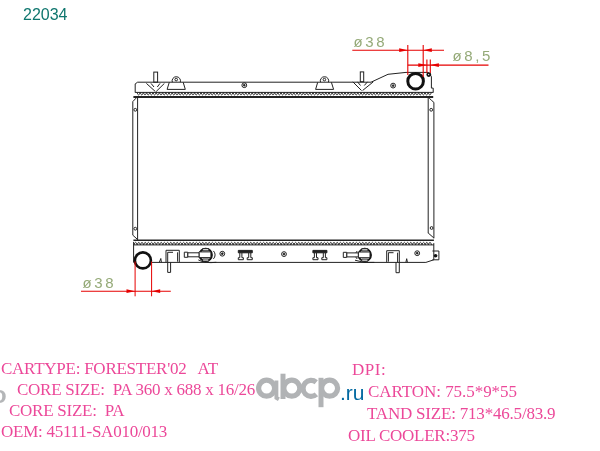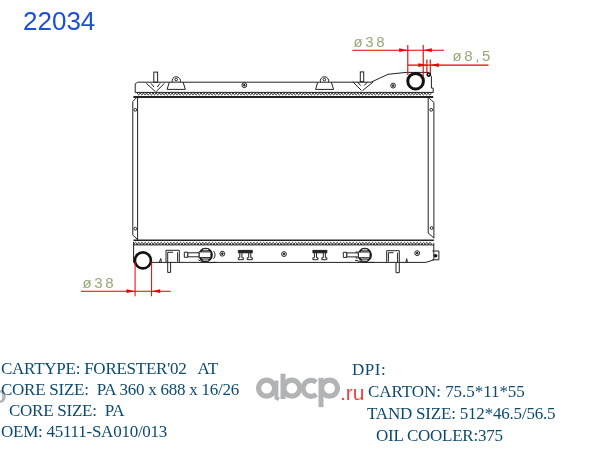--- a/index.html
+++ b/index.html
@@ -1,20 +1,20 @@
 <!DOCTYPE html>
 <html><head><meta charset="utf-8">
 <style>
 html,body{margin:0;padding:0;background:#fff;width:600px;height:451px;overflow:hidden}
 .abs{position:absolute;white-space:pre}
-.serif{font-family:"Liberation Serif",serif;font-size:17px;color:#0c4a6e;letter-spacing:-0.25px}
+.serif{font-family:"Liberation Serif",serif;font-size:17px;color:#ec4899;letter-spacing:-0.25px}
 </style></head>
 <body>
 
-<div class="abs" style="left:23px;top:5.8px;font-family:'Liberation Sans',sans-serif;font-size:26px;color:#1d4ed8">22034</div>
+<div class="abs" style="left:23px;top:5.8px;font-family:'Liberation Sans',sans-serif;font-size:16px;color:#0f766e">22034</div>
 <svg width="600" height="451" viewBox="0 0 600 451" xmlns="http://www.w3.org/2000/svg" style="position:absolute;left:0;top:0">
 <g fill="none" stroke="#222" stroke-width="1">
 
 <path d="M135.2,92.6 L135.2,83.9 L137.6,82.2 L371,82.2 L388,74.3 L406,72.4 L428.2,72.4 L431.4,76.4 L431.4,88.1 L433.2,88.1 L433.2,92.6"></path>
 
 <path d="M135.2,92.4 L433.2,92.4"></path>
 
 <path d="M137.0,92.4q1.60,5.2 3.20,0q1.60,5.2 3.20,0q1.60,5.2 3.20,0q1.60,5.2 3.20,0q1.60,5.2 3.20,0q1.60,5.2 3.20,0q1.60,5.2 3.20,0q1.60,5.2 3.20,0q1.60,5.2 3.20,0q1.60,5.2 3.20,0q1.60,5.2 3.20,0q1.60,5.2 3.20,0q1.60,5.2 3.20,0q1.60,5.2 3.20,0q1.60,5.2 3.20,0q1.60,5.2 3.20,0q1.60,5.2 3.20,0q1.60,5.2 3.20,0q1.60,5.2 3.20,0q1.60,5.2 3.20,0q1.60,5.2 3.20,0q1.60,5.2 3.20,0q1.60,5.2 3.20,0q1.60,5.2 3.20,0q1.60,5.2 3.20,0q1.60,5.2 3.20,0q1.60,5.2 3.20,0q1.60,5.2 3.20,0q1.60,5.2 3.20,0q1.60,5.2 3.20,0q1.60,5.2 3.20,0q1.60,5.2 3.20,0q1.60,5.2 3.20,0q1.60,5.2 3.20,0q1.60,5.2 3.20,0q1.60,5.2 3.20,0q1.60,5.2 3.20,0q1.60,5.2 3.20,0q1.60,5.2 3.20,0q1.60,5.2 3.20,0q1.60,5.2 3.20,0q1.60,5.2 3.20,0q1.60,5.2 3.20,0q1.60,5.2 3.20,0q1.60,5.2 3.20,0q1.60,5.2 3.20,0q1.60,5.2 3.20,0q1.60,5.2 3.20,0q1.60,5.2 3.20,0q1.60,5.2 3.20,0q1.60,5.2 3.20,0q1.60,5.2 3.20,0q1.60,5.2 3.20,0q1.60,5.2 3.20,0q1.60,5.2 3.20,0q1.60,5.2 3.20,0q1.60,5.2 3.20,0q1.60,5.2 3.20,0q1.60,5.2 3.20,0q1.60,5.2 3.20,0q1.60,5.2 3.20,0q1.60,5.2 3.20,0q1.60,5.2 3.20,0q1.60,5.2 3.20,0q1.60,5.2 3.20,0q1.60,5.2 3.20,0q1.60,5.2 3.20,0q1.60,5.2 3.20,0q1.60,5.2 3.20,0q1.60,5.2 3.20,0q1.60,5.2 3.20,0q1.60,5.2 3.20,0q1.60,5.2 3.20,0q1.60,5.2 3.20,0q1.60,5.2 3.20,0q1.60,5.2 3.20,0q1.60,5.2 3.20,0q1.60,5.2 3.20,0q1.60,5.2 3.20,0q1.60,5.2 3.20,0q1.60,5.2 3.20,0q1.60,5.2 3.20,0q1.60,5.2 3.20,0q1.60,5.2 3.20,0q1.60,5.2 3.20,0q1.60,5.2 3.20,0q1.60,5.2 3.20,0q1.60,5.2 3.20,0q1.60,5.2 3.20,0q1.60,5.2 3.20,0q1.60,5.2 3.20,0q1.60,5.2 3.20,0" stroke-width="0.9"></path>
 
 <path d="M133.4,97 L433.2,97" stroke-width="2.2"></path>
@@ -168,30 +168,30 @@
 <path d="M283,373.7 L283,399" stroke-width="5"></path>
 <circle cx="291.8" cy="388.2" r="8"></circle>
 
 <path d="M316.2,382.3 A 8 8 0 1 0 316.4,394.4"></path>
 
 <path d="M321,377.8 L321,407.2" stroke-width="5"></path>
 <circle cx="329.6" cy="388.2" r="8"></circle>
 </g>
 </svg>
 
-<div class="abs" style="left:340px;top:380.5px;font-family:'Liberation Sans',sans-serif;font-size:21px;color:#ef4444">.ru</div>
+<div class="abs" style="left:340px;top:380.5px;font-family:'Liberation Sans',sans-serif;font-size:21px;color:#0369a1">.ru</div>
 
 <div class="abs" style="left:-8px;top:381px;font-family:'Liberation Sans',sans-serif;font-size:24px;font-weight:bold;color:#b4b6b8">o</div>
 
 <div class="abs serif" style="left:1px;top:358.8px">CARTYPE: FORESTER'02&nbsp;&nbsp; AT</div>
 
-<div class="abs serif" style="left:1px;top:380px">CORE SIZE:&nbsp; PA 360 x 688 x 16/26</div>
+<div class="abs serif" style="left:17px;top:380px">CORE SIZE:&nbsp; PA 360 x 688 x 16/26</div>
 
 <div class="abs serif" style="left:9px;top:401.2px">CORE SIZE:&nbsp; PA</div>
 
 <div class="abs serif" style="left:1px;top:422.4px">OEM: 45111-SA010/013</div>
 
 <div class="abs serif" style="left:352px;top:359.8px;letter-spacing:0.5px">DPI:</div>
 
-<div class="abs serif" style="left:368px;top:381.8px;letter-spacing:-0.05px">CARTON: 75.5*11*55</div>
+<div class="abs serif" style="left:368px;top:381.8px;letter-spacing:-0.05px">CARTON: 75.5*9*55</div>
 
-<div class="abs serif" style="left:367px;top:403.8px;letter-spacing:-0.2px">TAND SIZE: 512*46.5/56.5</div>
+<div class="abs serif" style="left:367px;top:403.8px;letter-spacing:-0.2px">TAND SIZE: 713*46.5/83.9</div>
 
-<div class="abs serif" style="left:376px;top:425.8px;letter-spacing:-0.25px">OIL COOLER:375</div>
+<div class="abs serif" style="left:348px;top:425.8px;letter-spacing:-0.25px">OIL COOLER:375</div>
 </body></html>

